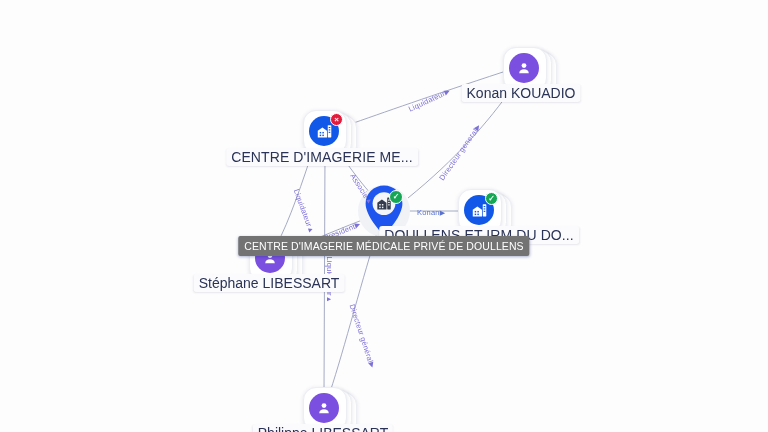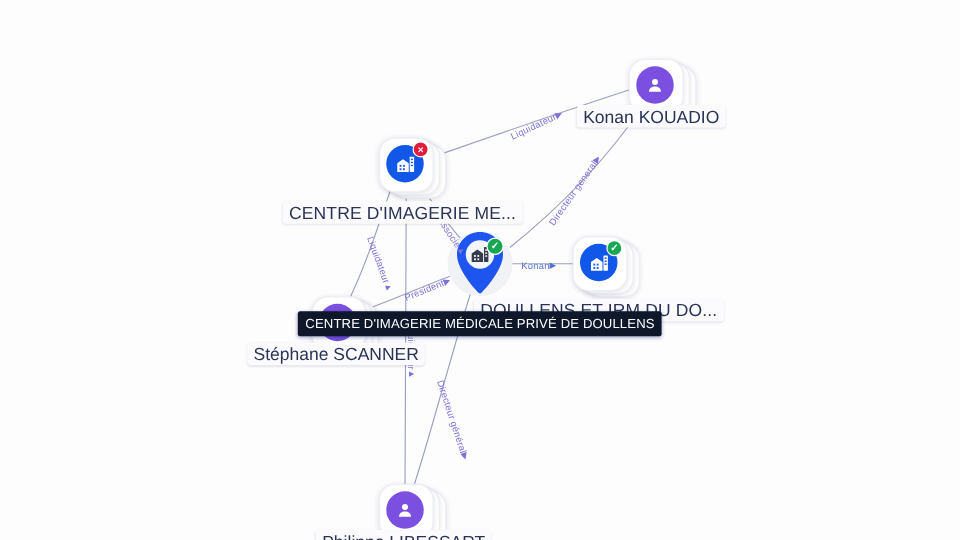--- a/index.html
+++ b/index.html
@@ -99,30 +99,30 @@
     font-size: 14px;
     line-height: 14px;
     color: #2a3356;
     background: #fbfbfd;
     border-radius: 3px;
     padding: 2px 5px;
     box-shadow: 0 1px 2px rgba(40,40,80,0.10);
     z-index: 12;
   }
   .nlabel.selected {
-    background: #0f172a;
+    background: #737373;
     color: #ffffff;
     font-size: 10.5px;
     letter-spacing: 0.15px;
     padding: 3px 6px;
     border-radius: 2px;
     box-shadow: 0 1px 3px rgba(20,40,120,0.35);
     z-index: 20;
   }
-  .nlabel.caps { letter-spacing: 0.1px; margin-top: 13px; }
+  .nlabel.caps { letter-spacing: 0.1px; }
 
   
   .elabel {
     position: absolute;
     white-space: nowrap;
     font-size: 7.5px;
     color: #6b5fd6;
     transform-origin: 0 50%;
     z-index: 8;
     letter-spacing: 0.2px;
@@ -250,17 +250,17 @@
       <div class="elabel" style="left: 296px; top: 185px; transform: rotate(70deg); color: rgb(125, 112, 216);"><span>Liquidateur</span><span class="arrow"> ▲</span></div>
       <div class="elabel" style="left: 324px; top: 234px; transform: rotate(-22deg); color: rgb(125, 112, 216);"><span>President</span><span class="arrow"> ▶</span></div>
       <div class="elabel" style="left: 329px; top: 252px; transform: rotate(90deg); color: rgb(125, 112, 216);"><span>Liquidateur</span><span class="arrow"> ▲</span></div>
       <div class="elabel" style="left: 352px; top: 300px; transform: rotate(72deg); color: rgb(125, 112, 216);"><span>Directeur général</span><span class="arrow"> ▶</span></div>
     </div>
   <div id="node-label-layer">
       <div class="nlabel" style="left: 521px; top: 84px;">Konan KOUADIO</div>
       <div class="nlabel caps" style="left: 322px; top: 148px;">CENTRE D'IMAGERIE ME...</div>
       <div class="nlabel selected caps" style="left: 384px; top: 236px;">CENTRE D'IMAGERIE MÉDICALE PRIVÉ DE DOULLENS</div>
       <div class="nlabel caps" style="left: 479px; top: 226px;">DOULLENS ET IRM DU DO...</div>
-      <div class="nlabel" style="left: 269px; top: 274px;">Stéphane SCANNER</div>
+      <div class="nlabel" style="left: 269px; top: 274px;">Stéphane LIBESSART</div>
       <div class="nlabel" style="left: 323px; top: 424px;">Philippe LIBESSART</div>
     </div>
 
 </div>
 
 </body></html>

